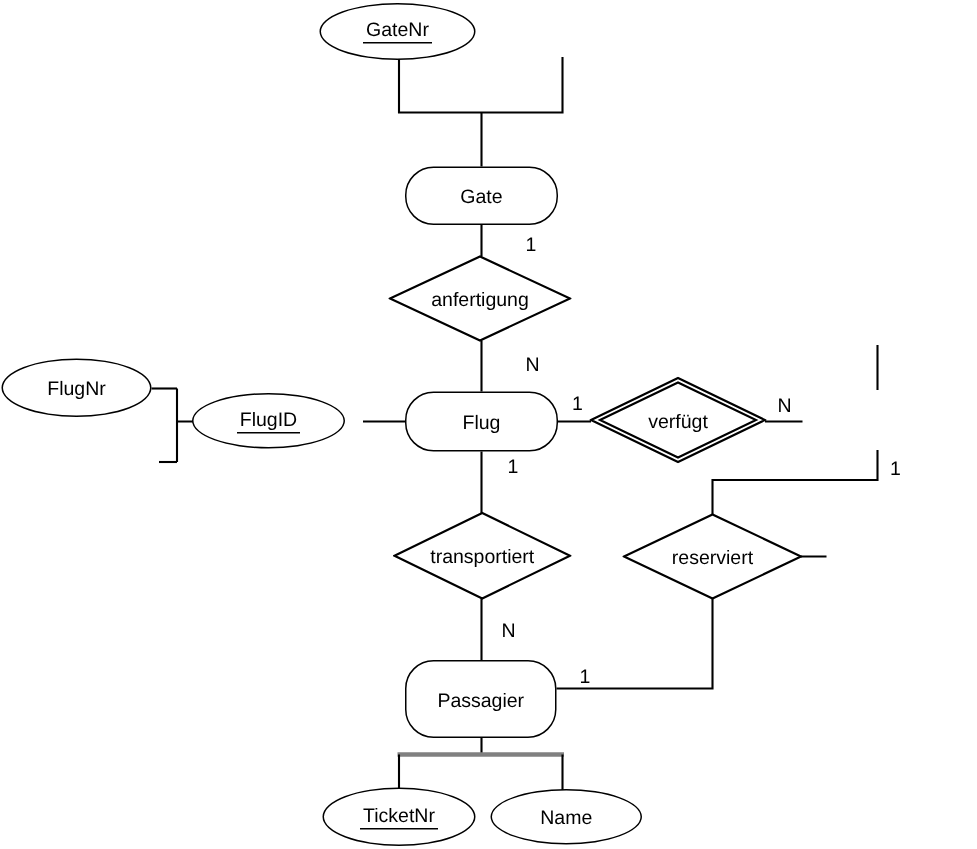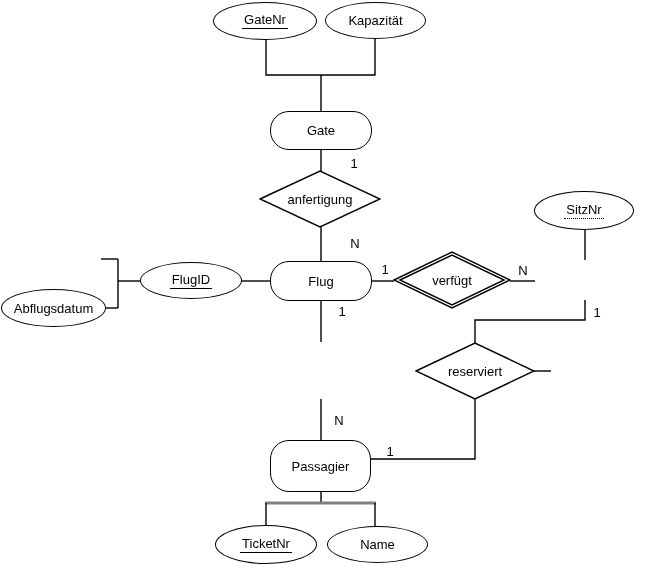--- a/index.html
+++ b/index.html
@@ -58,31 +58,25 @@
     <polyline points="242,281 270,281"></polyline>
     <polyline points="321,480 321,503"></polyline>
     <polyline class="grey" points="265,503 376,503"></polyline>
     <polyline points="266,503 266,526"></polyline>
     <polyline points="375,503 375,527"></polyline>
   </svg>
 
   <div class="node attribute" style="left:213px;top:2px;width:104px;height:38px">
     <span class="lbl u-solid">GateNr</span>
   </div>
-  <div class="node attribute" style="left:325px;top:2px;width:101px;height:37px">
-    <span class="lbl">Kapazität</span>
+  <div class="node attribute" style="left:1px;top:239px;width:100px;height:39px">
+    <span class="lbl">FlugNr</span>
   </div>
-  <div class="node attribute" style="left:1px;top:289px;width:105px;height:38px">
-    <span class="lbl">Abflugsdatum</span>
-  </div>
-  <div class="node attribute" style="left:140px;top:262px;width:102px;height:37px">
+  <div class="node attribute" style="left:128px;top:262px;width:102px;height:37px">
     <span class="lbl u-solid">FlugID</span>
-  </div>
-  <div class="node attribute" style="left:534px;top:191px;width:100px;height:39px">
-    <span class="lbl u-dotted">SitzNr</span>
   </div>
   <div class="node attribute" style="left:215px;top:525px;width:102px;height:39px">
     <span class="lbl u-solid">TicketNr</span>
   </div>
   <div class="node attribute" style="left:327px;top:526px;width:101px;height:37px">
     <span class="lbl">Name</span>
   </div>
 
   <div class="node entity" style="left:270px;top:111px;width:102px;height:39px">
     <span class="lbl">Gate</span>
@@ -100,20 +94,26 @@
     </svg>
     <span class="lbl">anfertigung</span>
   </div>
   <div class="node diamond" style="left:393px;top:251px;width:118px;height:58px">
     <svg viewBox="0 0 118 58">
       <polygon points="1,29 59,1 117,29 59,57"></polygon>
       <polygon points="7,29 59,4 111,29 59,54"></polygon>
     </svg>
     <span class="lbl">verfügt</span>
   </div>
+  <div class="node diamond" style="left:262px;top:341px;width:119px;height:59px">
+    <svg viewBox="0 0 119 59">
+      <polygon points="1,29.5 59.5,1 118,29.5 59.5,58"></polygon>
+    </svg>
+    <span class="lbl">transportiert</span>
+  </div>
   <div class="node diamond" style="left:415px;top:342px;width:120px;height:58px">
     <svg viewBox="0 0 120 58">
       <polygon points="1,29 60,1 119,29 60,57"></polygon>
     </svg>
     <span class="lbl">reserviert</span>
   </div>
 
   <span class="card" style="left:354px;top:163px">1</span>
   <span class="card" style="left:355px;top:243px">N</span>
   <span class="card" style="left:385px;top:269px">1</span>

